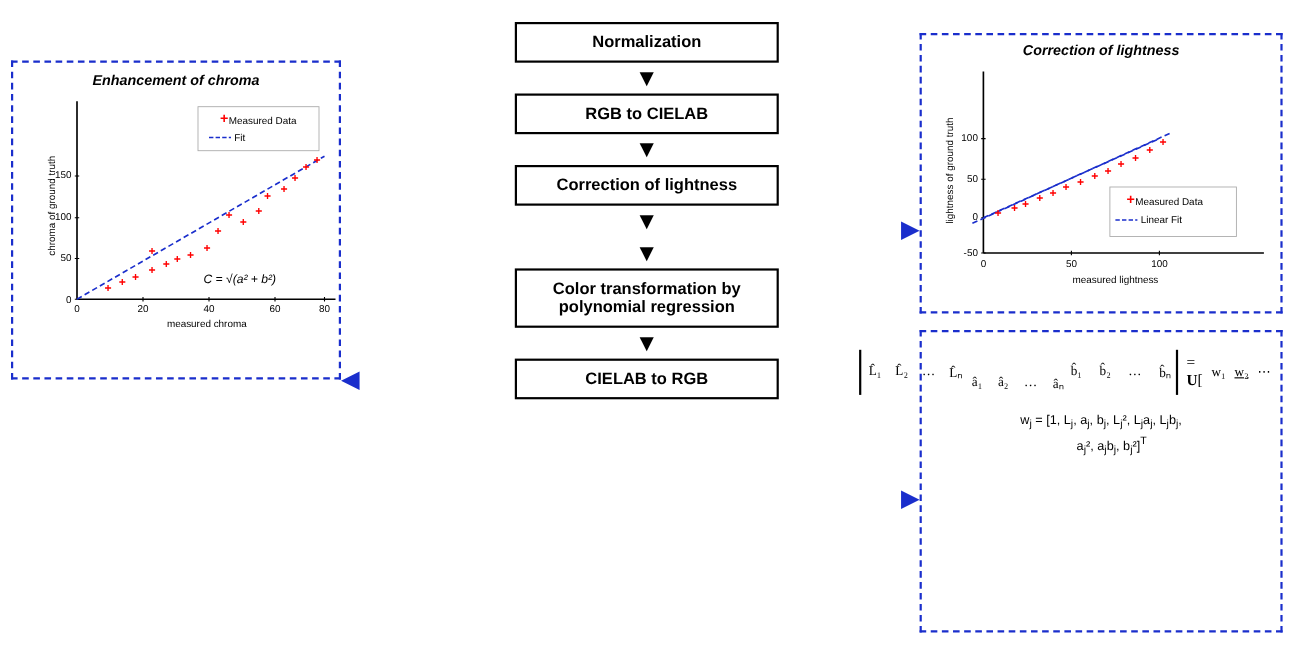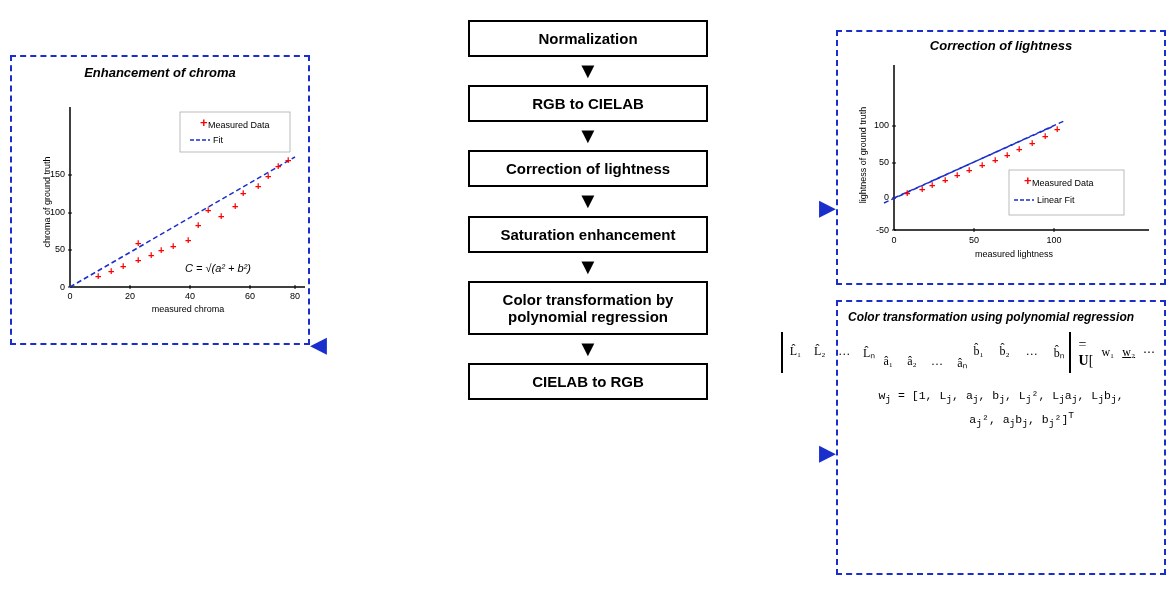--- a/index.html
+++ b/index.html
@@ -60,21 +60,21 @@
       border: 2.5px dashed #1a2ecc;
       background: #fff;
       padding: 8px;
     }
 
     .left-dashed-box .chart-title {
       font-style: italic;
       font-weight: bold;
       font-size: 13px;
       text-align: center;
-      margin-bottom: 17px;
+      margin-bottom: 2px;
     }
 
     .chart-area {
       position: relative;
       width: 100%;
       height: 240px;
     }
 
     
     .right-top-dashed-box {
@@ -126,23 +126,20 @@
     </div>
     <div class="flow-arrow">▼</div>
     <div class="flow-box">
       <span>RGB to CIELAB</span>
     </div>
     <div class="flow-arrow">▼</div>
     <div class="flow-box">
       <span>Correction of lightness</span>
     </div>
     <div class="flow-arrow">▼</div>
-    <div class="flow-box">
-      <span>Saturation enhancement</span>
-    </div>
     <div class="flow-arrow">▼</div>
     <div class="flow-box" style="min-width:240px;">
       <span>Color transformation by<br>polynomial regression</span>
     </div>
     <div class="flow-arrow">▼</div>
     <div class="flow-box">
       <span>CIELAB to RGB</span>
     </div>
   </div>
 
@@ -262,21 +259,20 @@
         <text x="12" y="100" font-size="9" text-anchor="middle" transform="rotate(-90, 12, 100)">lightness of ground truth</text>
 
         <text x="160" y="202" font-size="9" text-anchor="middle">measured lightness</text>
       </svg>
     </div>
   </div>
 
   <div style="position:absolute; right:340px; top:195px; color:#1a2ecc; font-size:22px;">▶</div>
 
   <div class="right-bottom-dashed-box">
-    <div class="section-title">Color transformation using polynomial regression</div>
 
     <div style="display:flex; align-items:center; justify-content:center; gap:4px; margin-top:8px; font-family:'Times New Roman',serif; font-size:12px;">
 
       <div style="border-left:2px solid #000; border-right:2px solid #000; padding:2px 4px; display:inline-flex; flex-direction:row; gap:3px; align-items:center;">
         <div style="display:flex; gap:8px; min-width:90px; justify-content:space-around;">
           <span>L̂₁</span>
           <span>L̂₂</span>
           <span>…</span>
           <span>L̂ₙ</span>
         </div>
@@ -296,21 +292,21 @@
 
       <span style="font-size:14px; padding: 0 4px;">= <b>U</b>[</span>
 
       <span>w₁</span>
       <span style="margin:0 4px;text-decoration:underline;">w₂</span>
       <span>⋯</span>
       <span style="margin:0 20px;">wₙ</span>
       <span>]</span>
     </div>
 
-    <div style="margin-top:14px; font-family:Liberation Mono, monospace; font-size:11.5px; text-align:center; line-height:1.6;">
+    <div style="margin-top:14px; font-family:Liberation Sans, sans-serif; font-size:11.5px; text-align:center; line-height:1.6;">
       <div>w<sub>j</sub> = [1, L<sub>j</sub>, a<sub>j</sub>, b<sub>j</sub>, L<sub>j</sub>², L<sub>j</sub>a<sub>j</sub>, L<sub>j</sub>b<sub>j</sub>,</div>
       <div>&nbsp;&nbsp;&nbsp;&nbsp;&nbsp;&nbsp;a<sub>j</sub>², a<sub>j</sub>b<sub>j</sub>, b<sub>j</sub>²]<sup>T</sup></div>
     </div>
   </div>
 
   <div style="position:absolute; right:340px; top:440px; color:#1a2ecc; font-size:22px;">▶</div>
 
 </div>
 
 </body></html>

